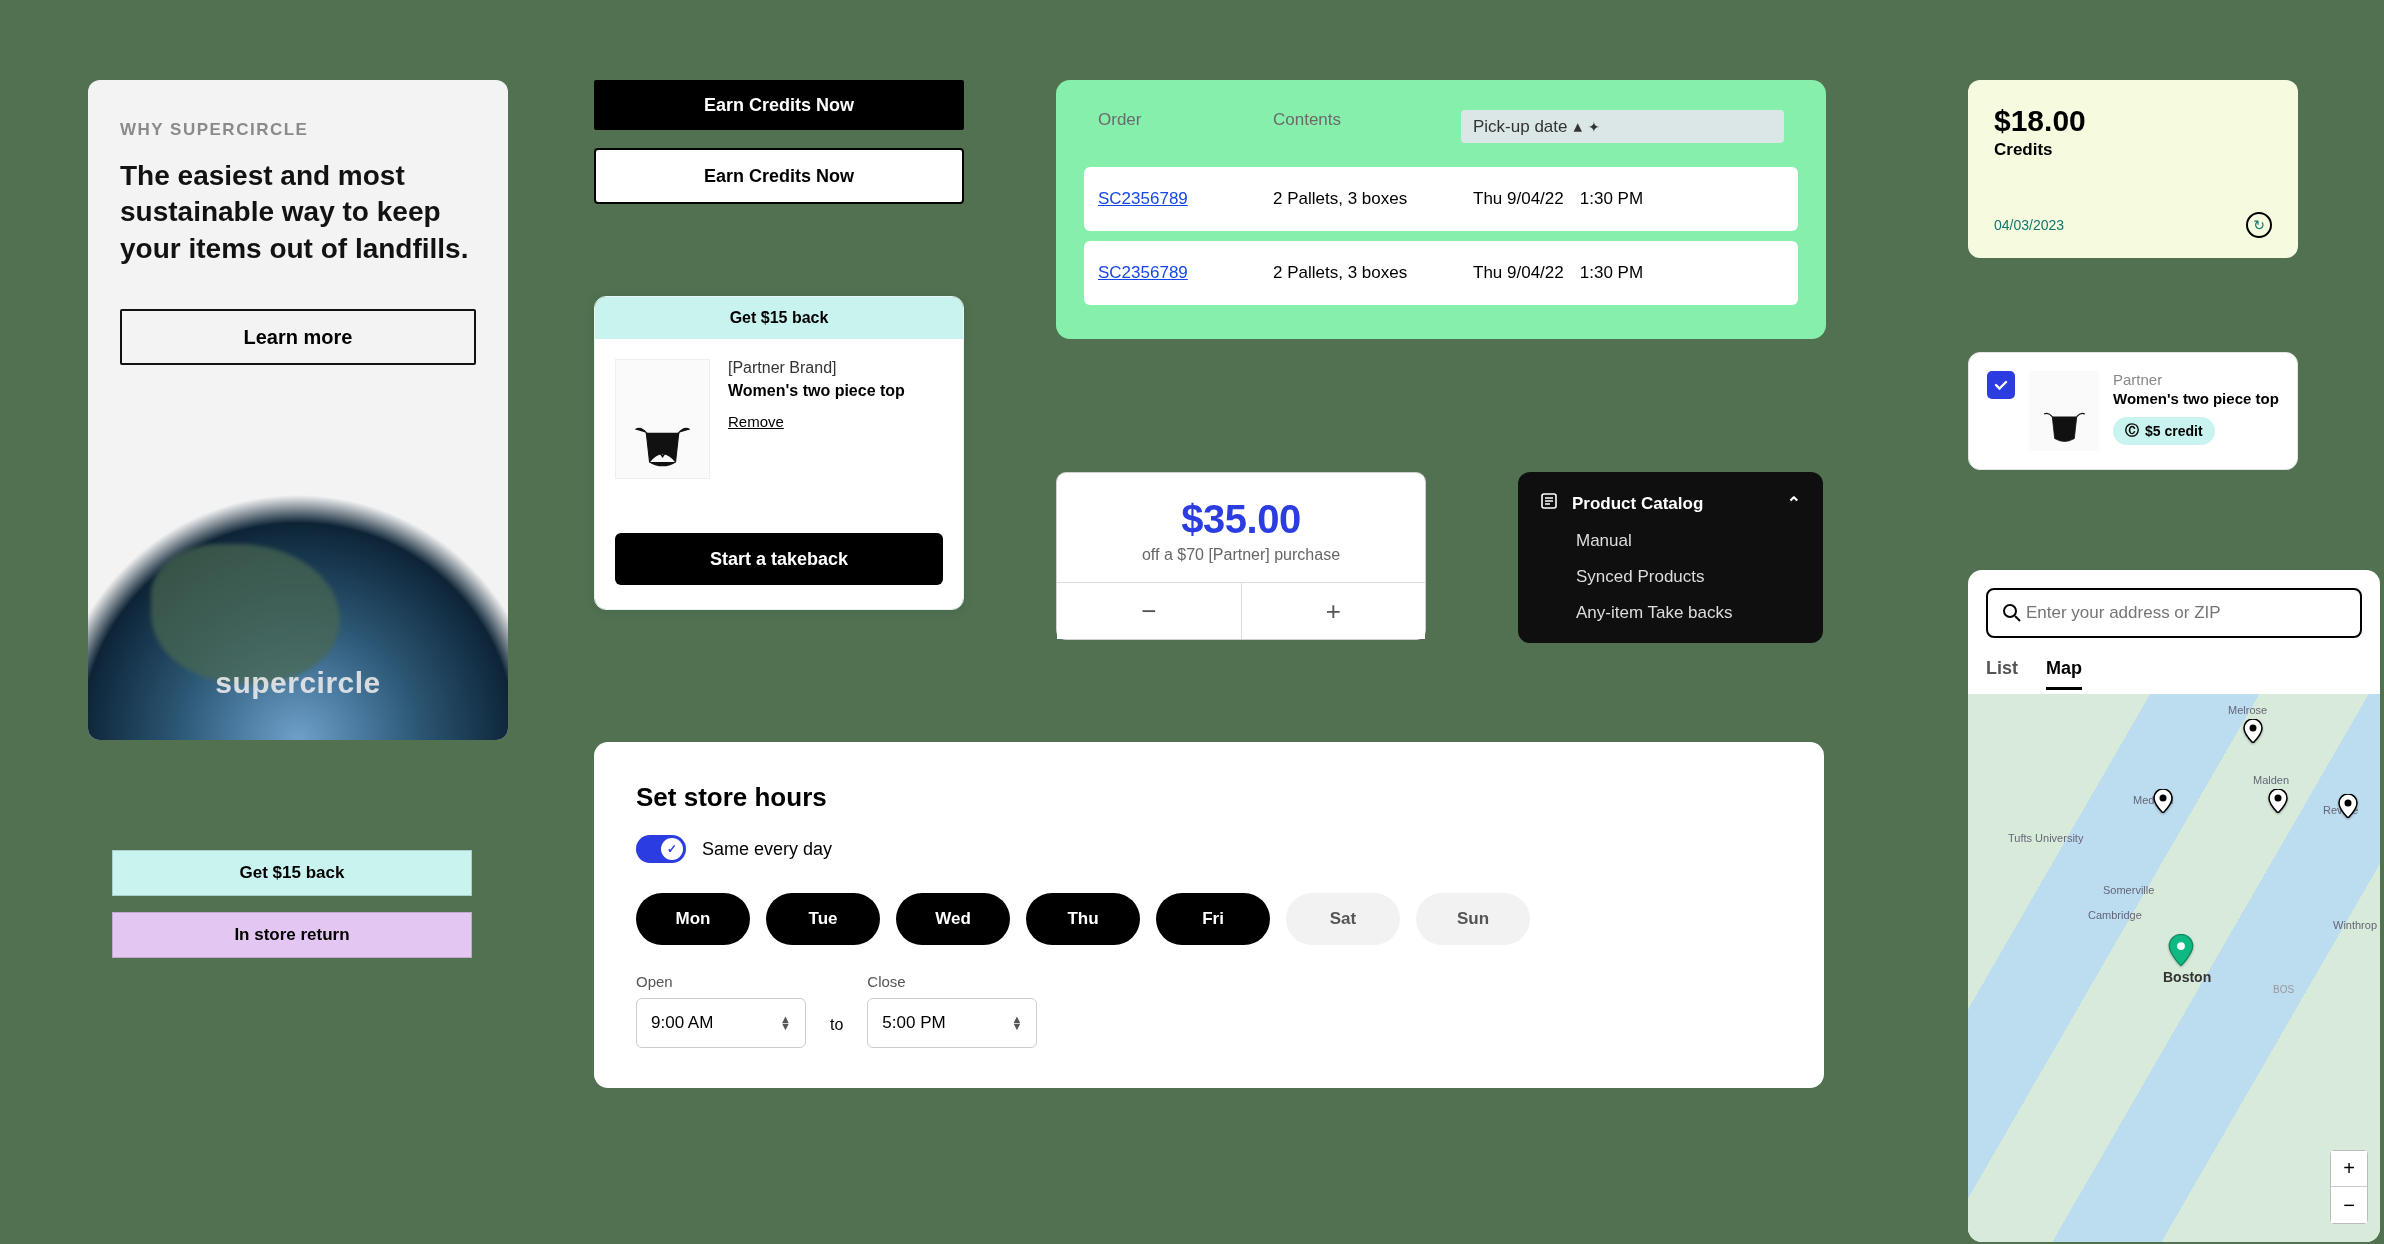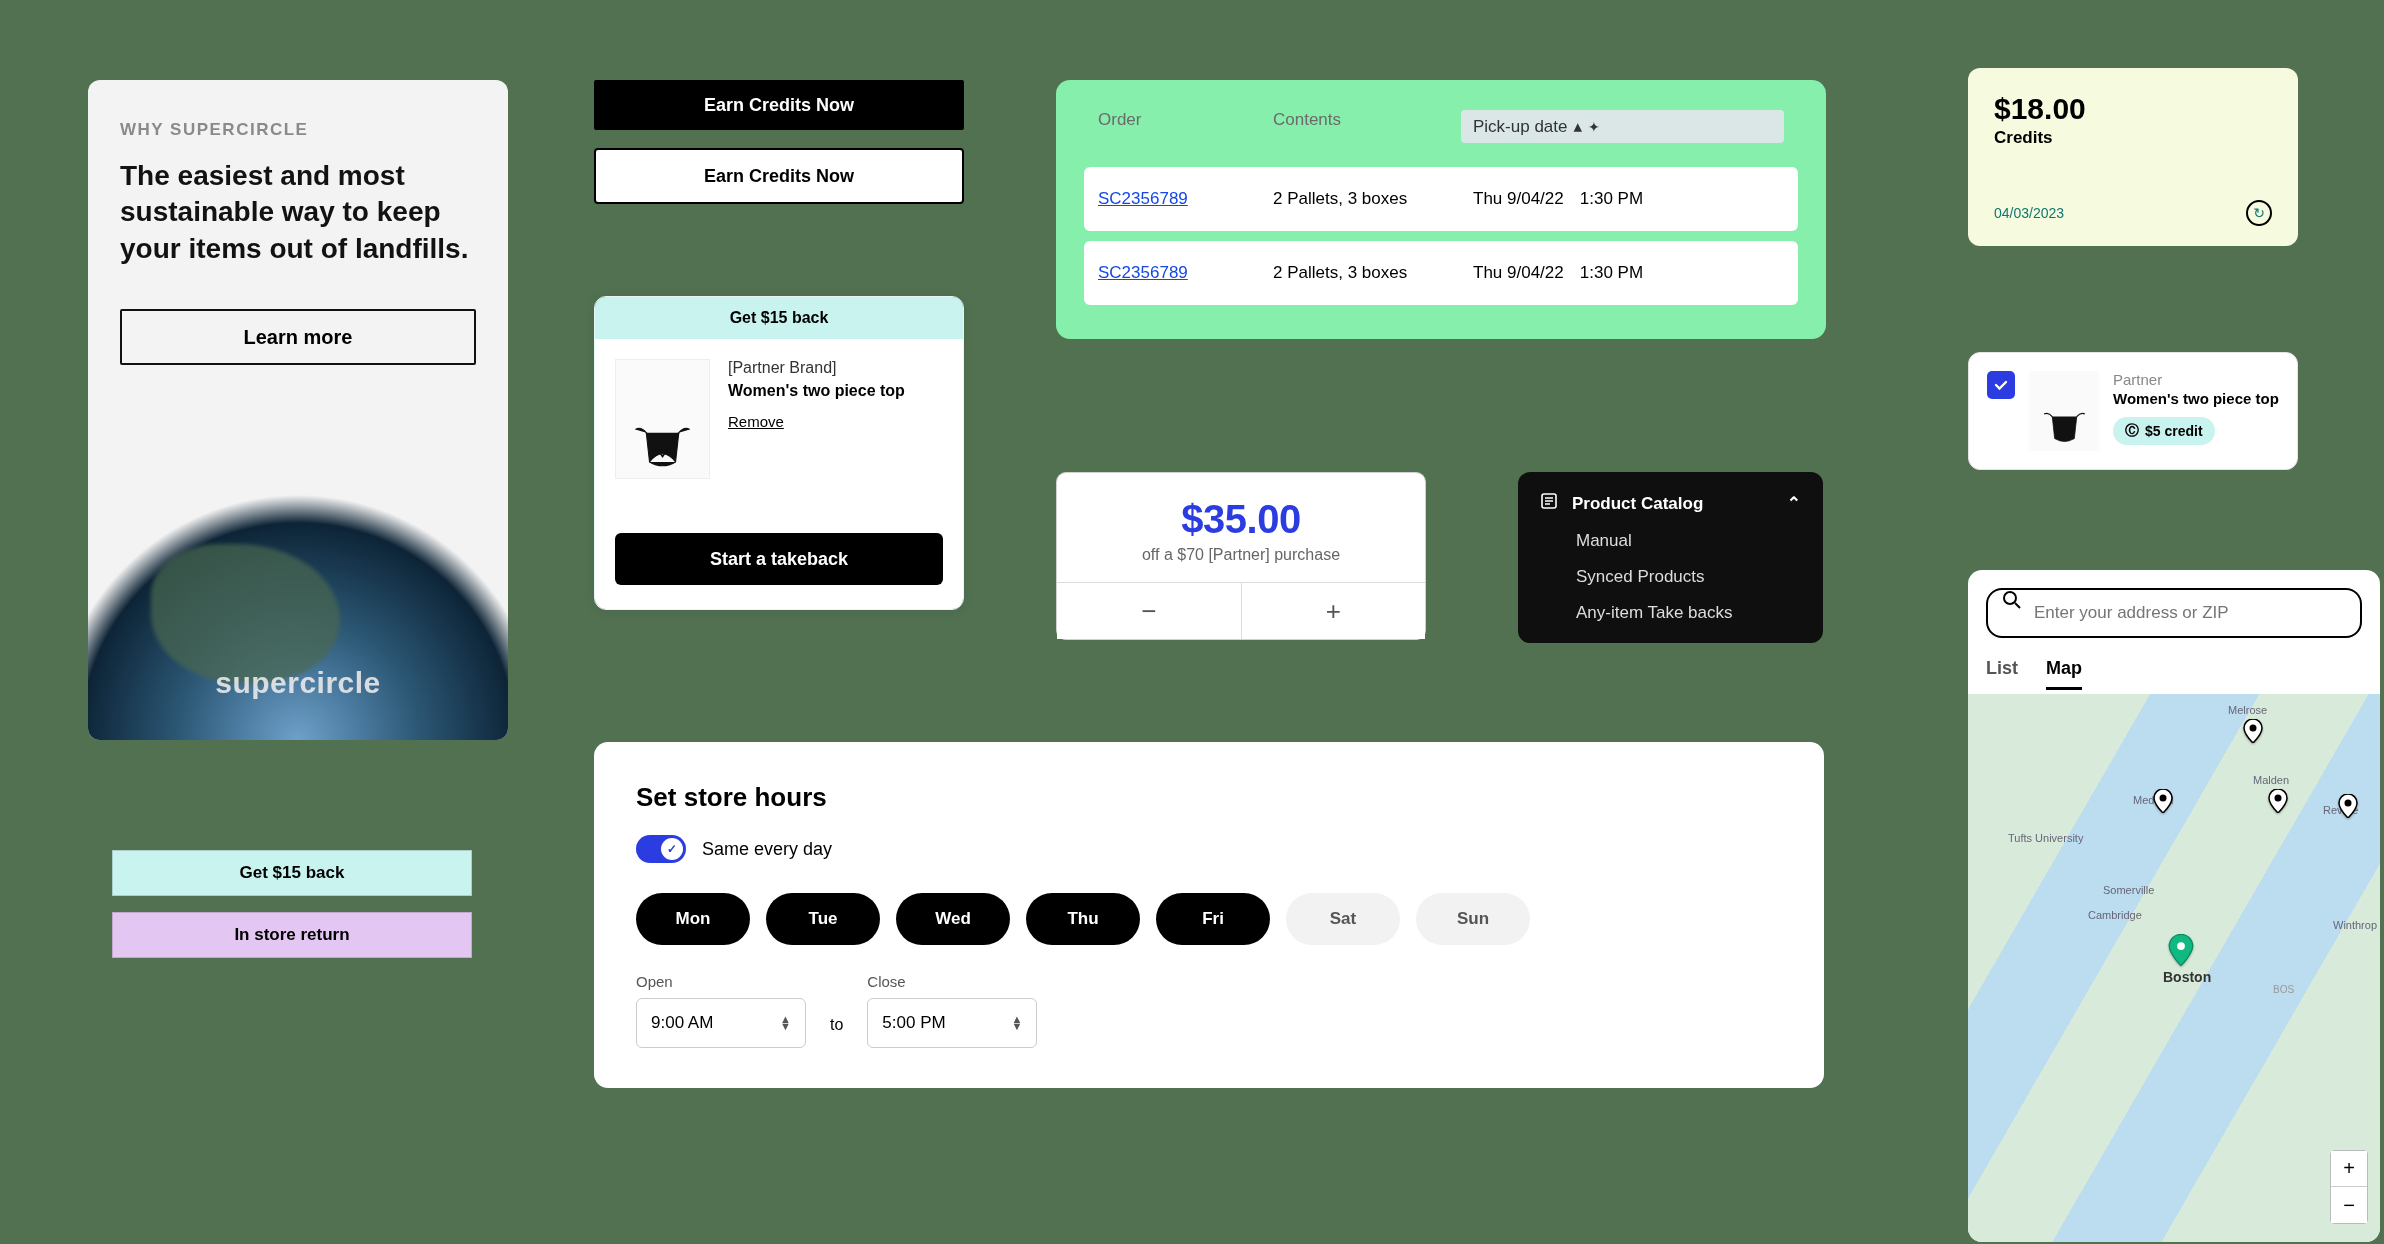--- a/index.html
+++ b/index.html
@@ -49,21 +49,21 @@
   .disc-btn { flex:1; height:56px; background:#fff; border:none; font-size:26px; color:#555; cursor:pointer; }
   .disc-btn:first-child { border-right:1px solid #ddd; }
 
   
   .cat { position:absolute; left:1518px; top:472px; width:305px; background:#0f0f0f; color:#fff; border-radius:12px; padding:20px 22px; font-size:17px; }
   .cat-head { display:flex; align-items:center; justify-content:space-between; font-weight:700; font-size:17px; cursor:pointer; }
   .cat-head-left { display:flex; align-items:center; gap:14px; }
   .cat-item { padding:16px 0 0 36px; color:#ddd; cursor:pointer; }
 
   
-  .credits { position:absolute; left:1968px; top:68px; width:330px; background:#f6fbe0; border-radius:12px; padding:24px 26px 20px 26px; }
+  .credits { position:absolute; left:1968px; top:80px; width:330px; background:#f6fbe0; border-radius:12px; padding:24px 26px 20px 26px; }
   .cr-amt { font-size:30px; font-weight:800; }
   .cr-lbl { font-size:17px; font-weight:600; margin-top:2px; }
   .cr-foot { margin-top:52px; display:flex; justify-content:space-between; align-items:center; font-size:14px; color:#0f766e; }
   .refresh { width:26px; height:26px; border:2px solid #000; border-radius:50%; display:flex; align-items:center; justify-content:center; font-size:14px; cursor:pointer; }
 
   
   .prod { position:absolute; left:1968px; top:352px; width:330px; background:#fff; border:1px solid #e4e4e4; border-radius:12px; padding:18px; display:flex; gap:14px; }
   .chk { width:28px; height:28px; background:#2b3de0; border-radius:5px; display:flex; align-items:center; justify-content:center; cursor:pointer; flex-shrink:0; }
   .prod-thumb { width:70px; height:80px; background:#fafafa; display:flex; align-items:flex-end; justify-content:center; flex-shrink:0; }
   .prod-meta { font-size:15px; }
@@ -87,21 +87,21 @@
   .day.on { background:#000; color:#fff; }
   .day.off { background:#f2f2f2; color:#555; }
   .times { display:flex; align-items:flex-end; gap:24px; margin-top:28px; }
   .time-col { display:flex; flex-direction:column; gap:8px; }
   .time-lbl { font-size:15px; color:#555; }
   .select { width:170px; height:50px; border:1px solid #ccc; border-radius:6px; display:flex; align-items:center; justify-content:space-between; padding:0 14px; font-size:17px; cursor:pointer; background:#fff; }
   .to { font-size:16px; padding-bottom:14px; }
 
   
   .mapw { position:absolute; left:1968px; top:570px; width:412px; background:#fff; border-radius:14px; padding:18px 18px 0 18px; overflow:hidden; }
-  .search { border:2px solid #000; border-radius:16px; height:50px; display:flex; gap:12px; padding:0 14px; }
+  .search { border:2px solid #000; border-radius:8px; height:50px; display:flex; align-items:center; gap:4px; padding:0 14px; }
   .search input { border:none; outline:none; font-size:17px; flex:1; background:transparent; color:#888; }
   .tabs { display:flex; gap:28px; margin-top:20px; font-size:18px; font-weight:600; }
   .tab { cursor:pointer; padding-bottom:8px; color:#555; }
   .tab.active { color:#000; border-bottom:3px solid #000; }
   .map { margin-top:4px; margin-left:-18px; margin-right:-18px; height:548px; position:relative; background:linear-gradient(120deg,#d8ebda 0 25%,#bcdcf0 25% 40%,#d8ebda 40% 55%,#bcdcf0 55% 70%,#d8ebda 70% 100%); }
   .pin { position:absolute; width:20px; height:20px; }
   .pin svg { filter:drop-shadow(0 1px 1px rgba(0,0,0,.3)); }
   .zoom { position:absolute; right:12px; bottom:18px; background:#fff; border:1px solid #bbb; border-radius:4px; }
   .zoom button { display:block; width:36px; height:36px; border:none; background:#fff; font-size:20px; cursor:pointer; }
   .zoom button:first-child { border-bottom:1px solid #ccc; }

